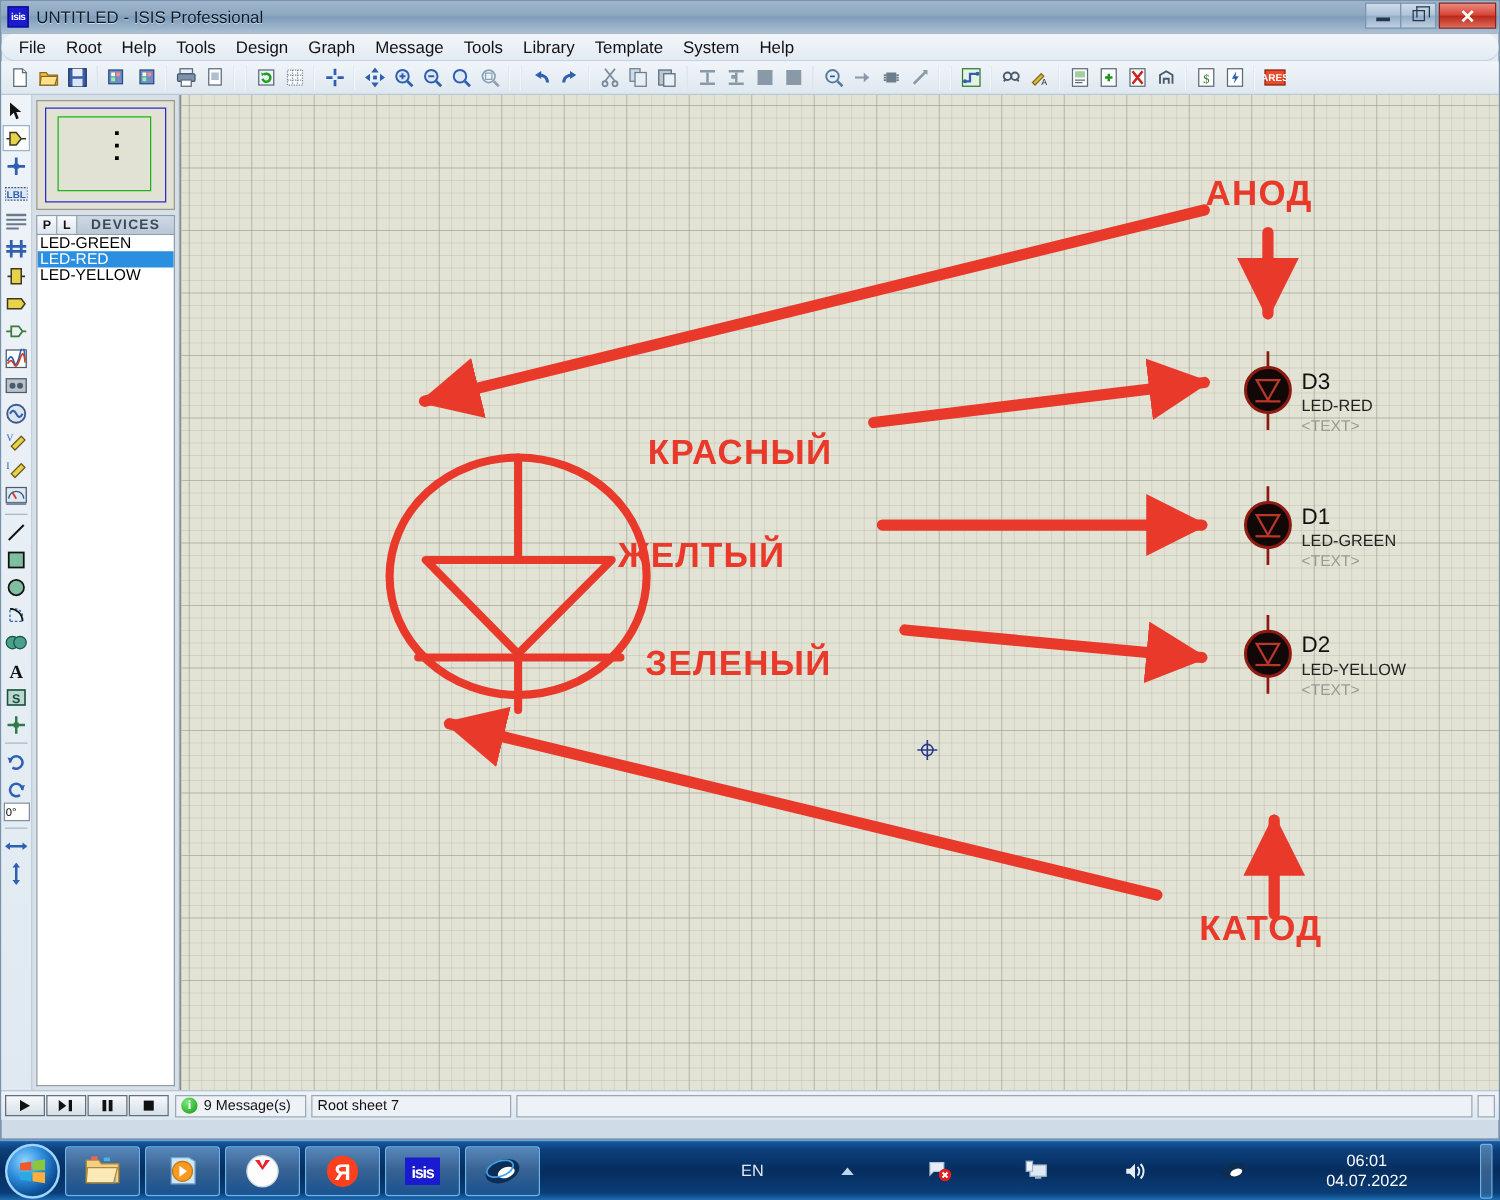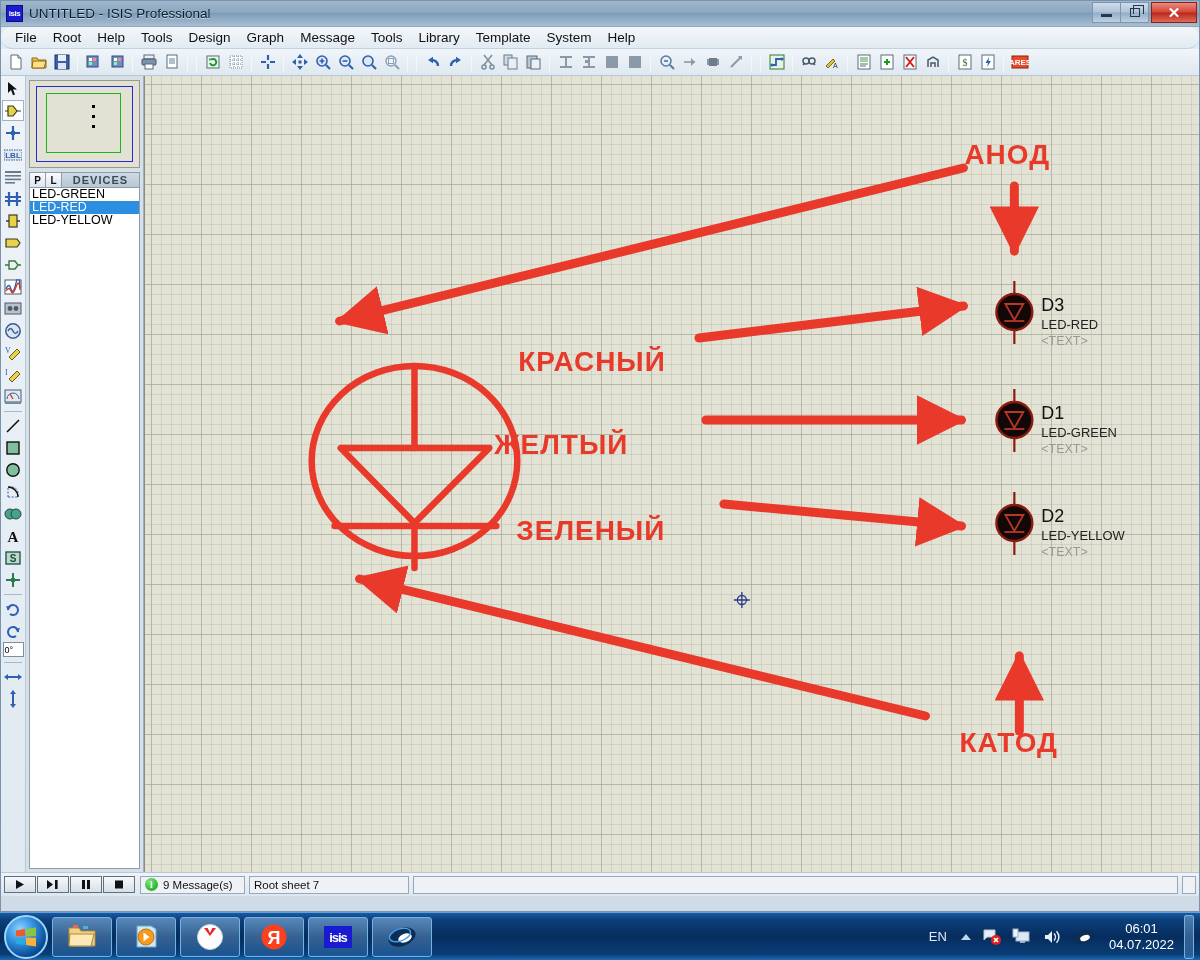--- a/index.html
+++ b/index.html
@@ -228,20 +228,21 @@
   .tb-task {
     width: 60px; height: 40px; margin-left: 4px;
     border: 1px solid #6fb3e8;
     border-radius: 3px;
     background: linear-gradient(180deg, rgba(180,220,255,.45), rgba(60,130,200,.30));
     display: flex; align-items: center; justify-content: center;
   }
   #tray {
     margin-left: auto; display: flex; align-items: center; height: 100%;
     padding-right: 6px;
+    gap: 48px;
   }
   .tray-lang { color: #dfeaf6; font-size: 13px; margin: 0 8px; }
   .tray-icon { margin: 0 5px; display:flex; align-items:center; }
   #clock {
     color: #fff; font-size: 13px; text-align: center; line-height: 16px;
     margin-left: 10px; margin-right: 4px;
   }
   #show-desktop {
     width: 10px; height: 44px; margin-left: 6px;
     background: linear-gradient(180deg, rgba(200,230,255,.35), rgba(120,180,230,.25));

